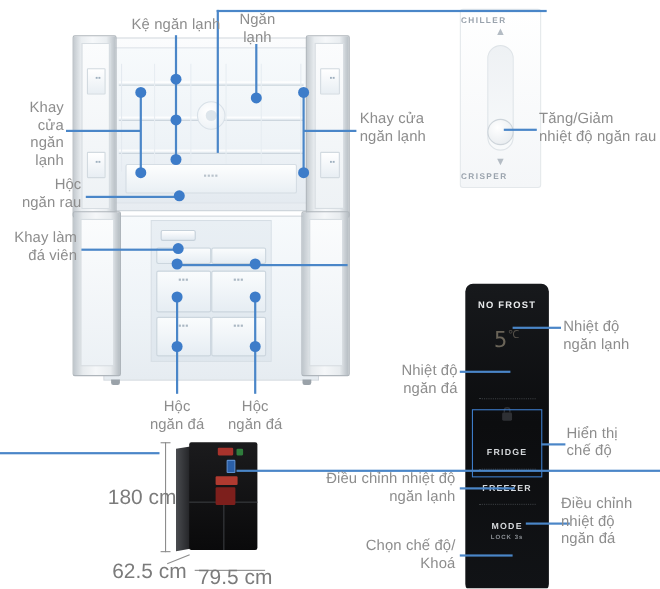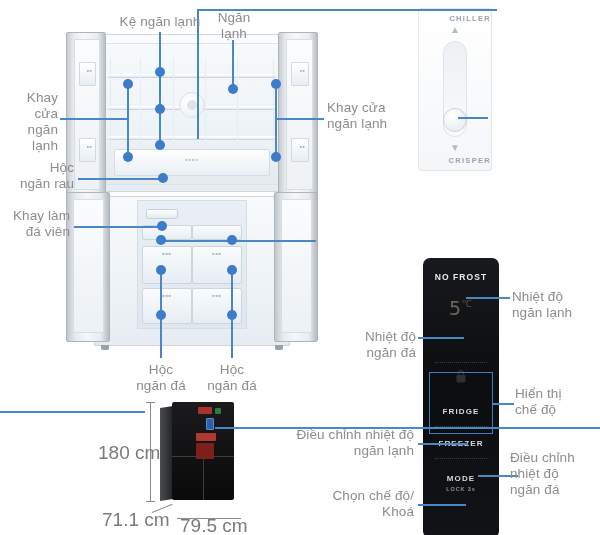--- a/index.html
+++ b/index.html
@@ -152,21 +152,21 @@
   #fzd-r { left: 208px; }
   .foot { position: absolute; width: 8px; height: 5px; background: #9aa2a9; border-radius: 0 0 2px 2px; }
 
   
   #chiller {
     position: absolute; left: 418px; top: 8px; width: 74px; height: 163px;
     background: linear-gradient(180deg,#ffffff,#f4f6f8);
     border: 1px solid #e4e8eb; border-radius: 3px;
   }
   #chiller .cap {
-    position: absolute; left: 0; right: 0; text-align: right;
+    position: absolute; left: 0; right: 0; text-align: left;
     font-size: 7.5px; letter-spacing: 1.3px; color: #9aa3ad; font-weight: bold;
   }
   #chiller .chev { position: absolute; left: 0; right: 0; text-align: center; color: #b4bcc4; font-size: 10px; }
   .slot {
     position: absolute; left: 50%; transform: translateX(-50%); top: 32px;
     width: 24px; height: 96px; border-radius: 12px;
     background: linear-gradient(180deg,#eef1f4,#f8fafb);
     border: 1px solid #dfe4e8;
   }
   .knob {
@@ -350,21 +350,21 @@
     <div class="sticker" style="left:36px;top:45px;width:18px;height:16px;background:#7d1f1c"></div>
   </div>
 
   <div class="dimline" style="left:150px;top:402px;width:1px;height:100px"></div>
   <div class="dimline" style="left:146px;top:402px;width:9px;height:1px"></div>
   <div class="dimline" style="left:146px;top:501px;width:9px;height:1px"></div>
   <div class="dimline" style="left:152px;top:512px;width:22px;height:1px;transform:rotate(-22deg);transform-origin:left center"></div>
   <div class="dimline" style="left:177px;top:518px;width:64px;height:1px"></div>
 
   <div class="dimtxt" style="left:98px;top:442px">180 cm</div>
-  <div class="dimtxt" style="left:102px;top:509px">71.1 cm</div>
+  <div class="dimtxt" style="left:102px;top:509px">62.5 cm</div>
   <div class="dimtxt" style="left:180px;top:515px">79.5 cm</div>
 
   <div class="ln lnv" style="left:159px;top:32px;height:40px"></div>
   <div class="ln lnv" style="left:159px;top:76px;height:32px"></div>
   <div class="ln lnv" style="left:159px;top:112px;height:32px"></div>
   <div class="dot" style="left:155px;top:67px"></div>
   <div class="dot" style="left:155px;top:104px"></div>
   <div class="dot" style="left:155px;top:140px"></div>
 
   <div class="ln lnv" style="left:232px;top:40px;height:48px"></div>
@@ -431,20 +431,22 @@
 ngăn rau</div>
   <div class="anno r" style="left:0px;top:208px;width:70px">Khay làm
 đá viên</div>
 
 
   <div class="anno c" style="left:128px;top:362px;width:66px">Hộc
 ngăn đá</div>
   <div class="anno c" style="left:199px;top:362px;width:66px">Hộc
 ngăn đá</div>
 
+  <div class="anno l" style="left:490px;top:100px;width:110px">Tăng/Giảm
+nhiệt độ ngăn rau</div>
 
   <div class="anno l" style="left:512px;top:289px;width:86px">Nhiệt độ
 ngăn lạnh</div>
   <div class="anno r" style="left:340px;top:329px;width:76px">Nhiệt độ
 ngăn đá</div>
 
   <div class="anno l" style="left:515px;top:386px;width:80px">Hiển thị
 chế độ</div>
 
   <div class="anno r" style="left:286px;top:427px;width:128px">Điều chỉnh nhiệt độ

